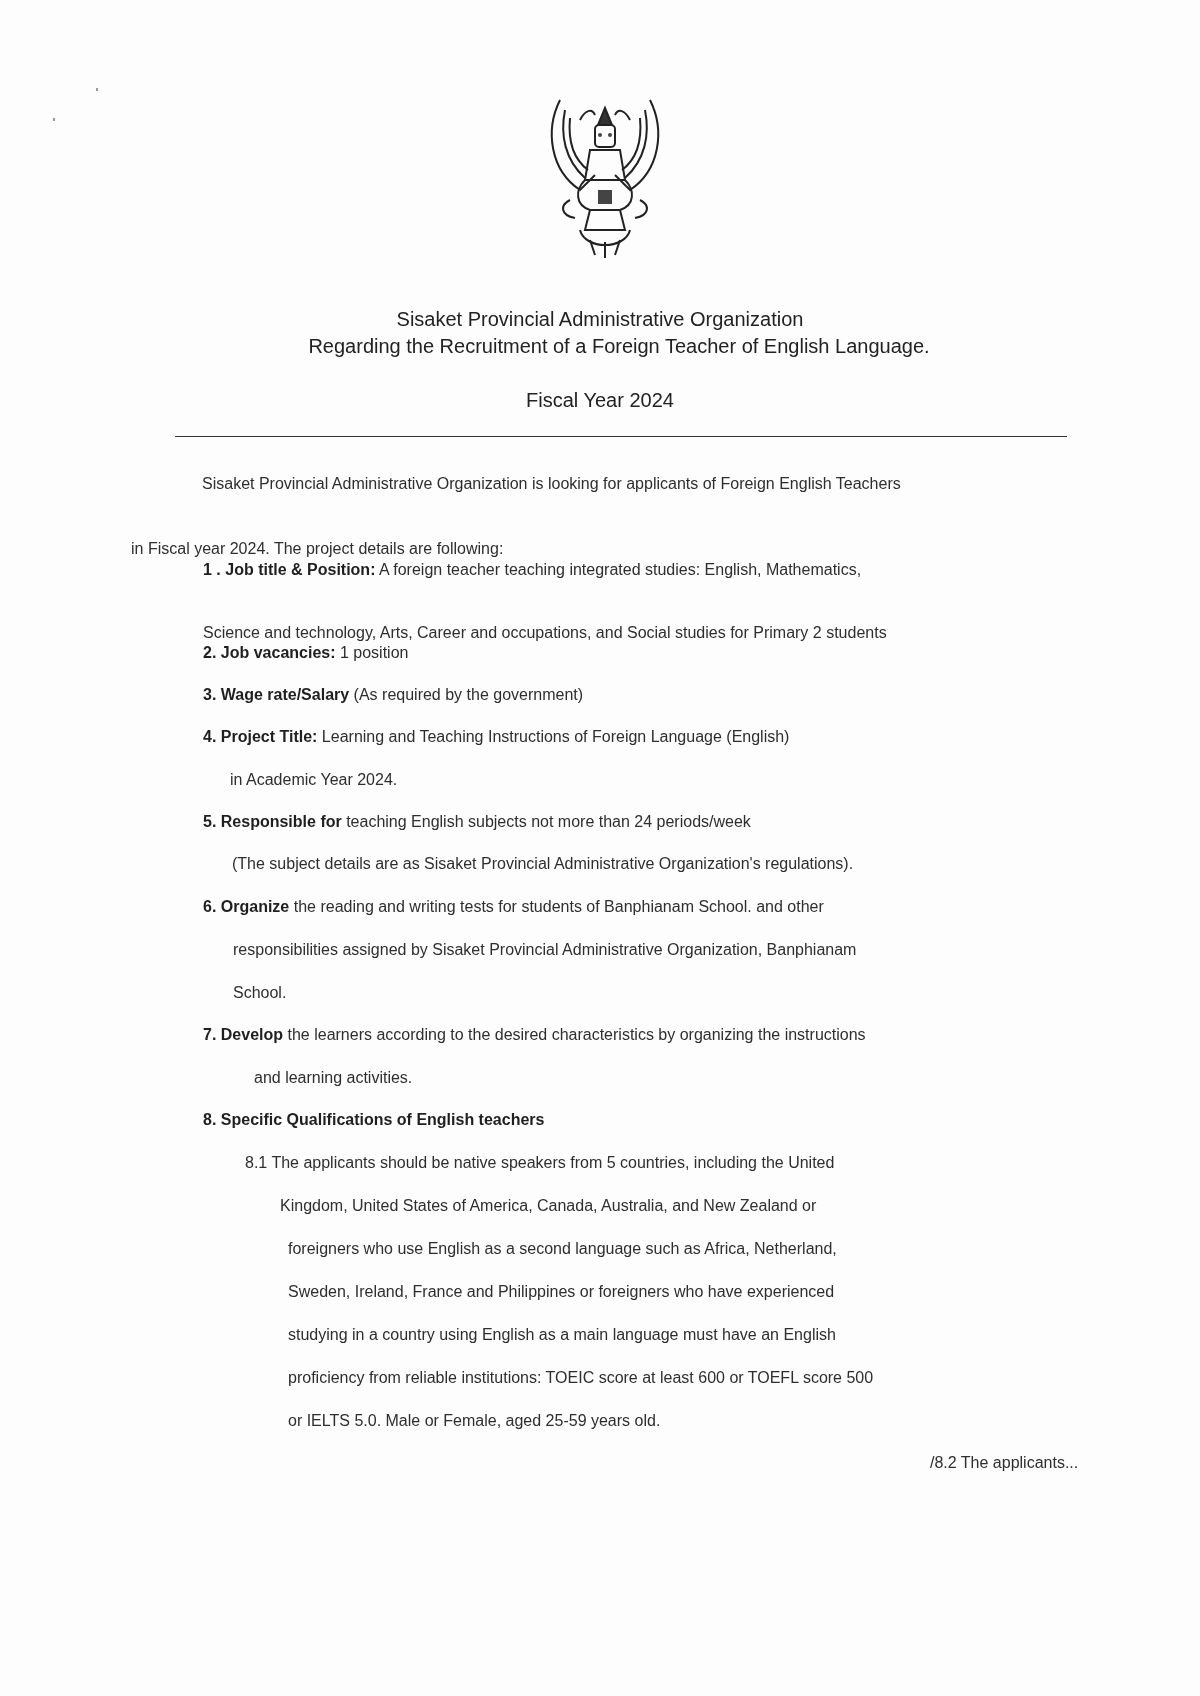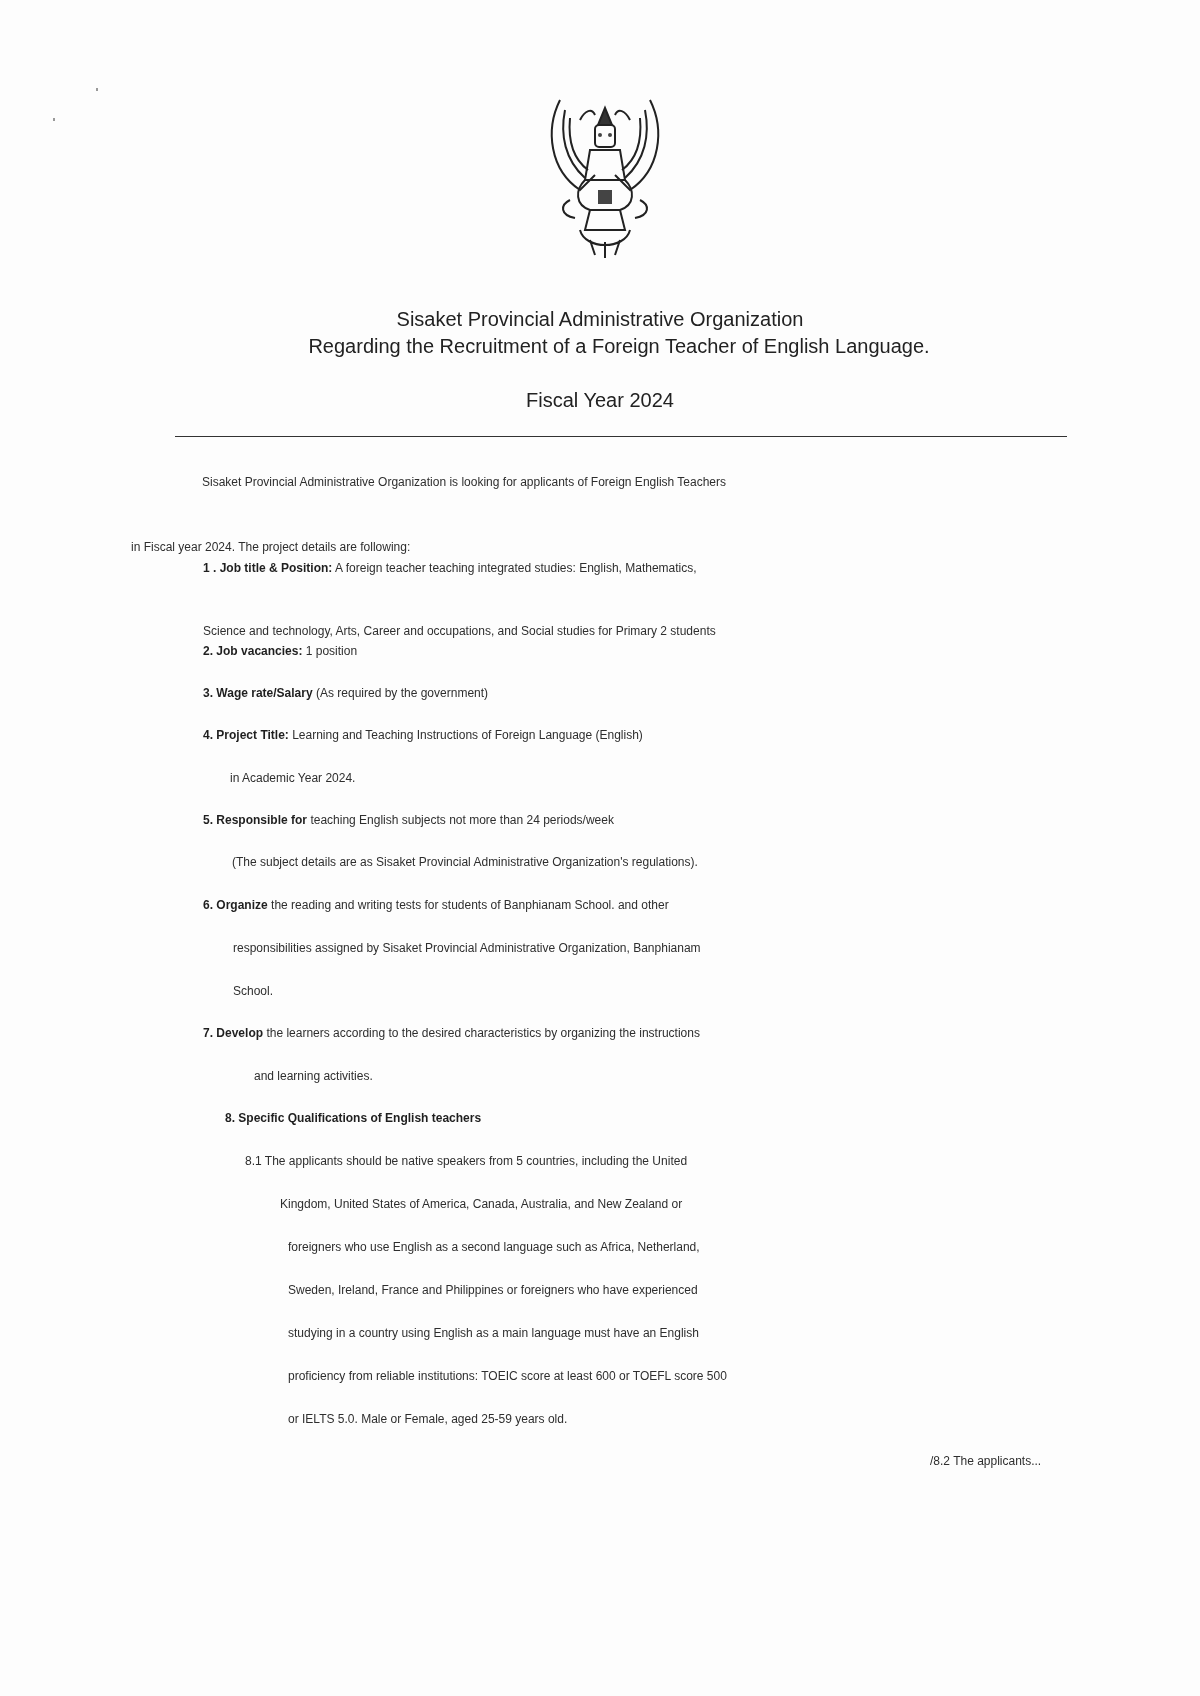--- a/index.html
+++ b/index.html
@@ -4,21 +4,21 @@
 <style>
   html, body { margin: 0; padding: 0; }
   body {
     width: 1200px; height: 1696px; background: #ffffff; position: relative;
     font-family: "Liberation Sans", sans-serif; color: #2b2b2b; overflow: hidden;
   }
   .page { position: absolute; left: 0; top: 0; width: 1200px; height: 1696px; background: #fdfdfd; }
   .emblem { position: absolute; left: 540px; top: 90px; width: 130px; height: 180px; }
   .hdr { position: absolute; left: 0; width: 1200px; text-align: center; font-size: 20px; color: #222; }
   .rule { position: absolute; left: 175px; top: 436px; width: 892px; height: 0; border-top: 1.5px solid #333; }
-  .line { position: absolute; font-size: 12px; white-space: nowrap; color: #2e2e2e; }
+  .line { position: absolute; font-size: 16px; white-space: nowrap; color: #2e2e2e; }
   .b { font-weight: bold; color: #1f1f1f; }
   .speck { position: absolute; width: 2px; height: 3px; background: #999; }
 </style>
 </head>
 <body>
 
 <div class="page">
 
   <svg class="emblem" viewBox="0 0 130 180">
     <g fill="none" stroke="#222" stroke-width="2">
@@ -89,21 +89,21 @@
   </div>
   <div class="line" style="left:233px; top:941px;">responsibilities assigned by Sisaket Provincial Administrative Organization, Banphianam</div>
   <div class="line" style="left:233px; top:984px;">School.</div>
 
   <div class="line" style="left:203px; top:1026px;">
     <span class="b">7.</span>
     <span class="b">Develop</span><span> the learners according to the desired characteristics by organizing the instructions</span>
   </div>
   <div class="line" style="left:226px; top:1069px;margin-left:28px;">and learning activities.</div>
 
-  <div class="line" style="left:203px; top:1111px;margin-left:22px;">
+  <div class="line" style="left:203px; top:1111px;">
     <span class="b">8.</span>
     <span class="b">Specific Qualifications of English teachers</span>
   </div>
 
   <div class="line" style="left:245px; top:1154px;">
     <span>8.1</span>
     <span>The applicants should be native speakers from 5 countries, including the United</span>
   </div>
   <div class="line" style="left:280px; top:1197px;">Kingdom, United States of America, Canada, Australia, and New Zealand or</div>
   <div class="line" style="left:288px; top:1240px;">foreigners who use English as a second language such as Africa, Netherland,</div>

